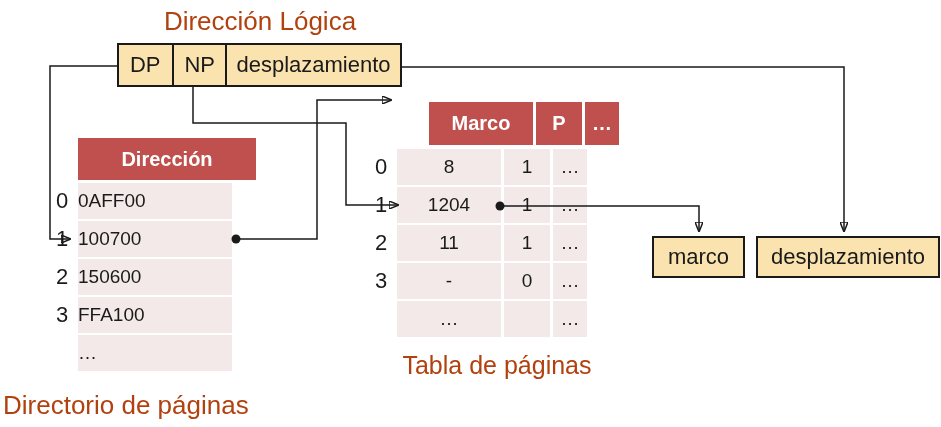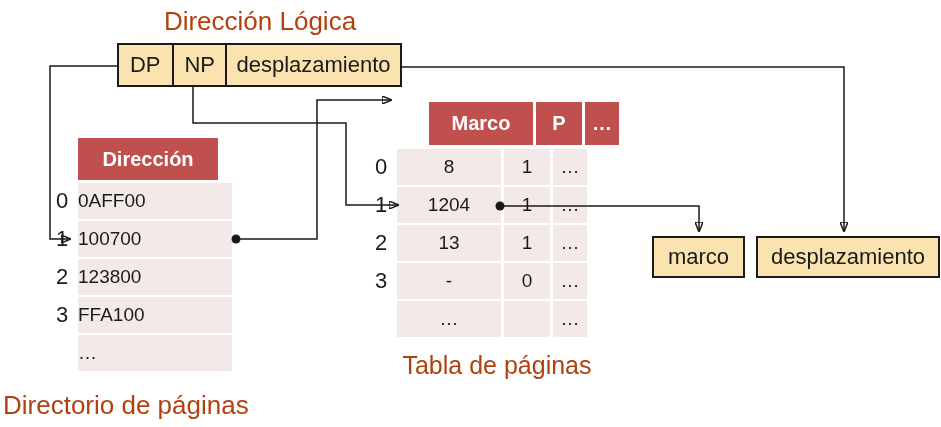--- a/index.html
+++ b/index.html
@@ -26,21 +26,21 @@
   .fieldbox{position:absolute;background:var(--box-bg);border:2px solid var(--box-border);
     text-align:center;font-size:22px;color:var(--text-color);z-index:2;}
   .dpnp{left:117px;top:43px;width:111px;height:44px;display:flex;}
   .dpnp .cell{flex:1;line-height:40px;}
   .dpnp .cell:first-child{border-right:2px solid var(--box-border);}
   .offset-top{left:225px;top:43px;width:177px;height:44px;line-height:40px;}
   .marco-box{left:652px;top:236px;width:93px;height:42px;line-height:38px;}
   .offset-bottom{left:756px;top:236px;width:184px;height:42px;line-height:38px;}
 
   .dir-table{position:absolute;left:46px;top:138px;z-index:1;}
-  .dir-header{margin-left:32px;width:140px;height:42px;background:var(--table-header-bg);
+  .dir-header{margin-left:32px;width:178px;height:42px;background:var(--table-header-bg);
     color:var(--table-header-text);font-weight:bold;font-size:20px;text-align:center;
     line-height:42px;margin-bottom:3px;}
   .trow{display:flex;height:36px;margin-bottom:2px;}
   .trow .idx{width:32px;text-align:center;font-size:22px;line-height:36px;}
   .dir-table .val{width:154px;background:var(--table-row-bg);text-align:left;
     font-size:19px;line-height:36px;}
 
   .pt-table{position:absolute;left:365px;top:102px;z-index:1;}
   .pt-header{display:flex;margin-left:32px;height:43px;margin-bottom:4px;}
   .pt-header .h{background:var(--table-header-bg);color:var(--table-header-text);
@@ -88,21 +88,21 @@
     <div class="trow">
       <span class="idx">0</span>
       <span class="val">0AFF00</span>
     </div>
     <div class="trow">
       <span class="idx">1</span>
       <span class="val">100700</span>
     </div>
     <div class="trow">
       <span class="idx">2</span>
-      <span class="val">123800</span>
+      <span class="val">150600</span>
     </div>
     <div class="trow">
       <span class="idx">3</span>
       <span class="val">FFA100</span>
     </div>
     <div class="trow">
       <span class="idx"></span>
       <span class="val">…</span>
     </div>
   </div>
@@ -122,21 +122,21 @@
       <span class="c w-dots">…</span>
     </div>
     <div class="trow">
       <span class="idx">1</span>
       <span class="c w-marco">1204</span>
       <span class="c w-p">1</span>
       <span class="c w-dots">…</span>
     </div>
     <div class="trow">
       <span class="idx">2</span>
-      <span class="c w-marco">13</span>
+      <span class="c w-marco">11</span>
       <span class="c w-p">1</span>
       <span class="c w-dots">…</span>
     </div>
     <div class="trow">
       <span class="idx">3</span>
       <span class="c w-marco">-</span>
       <span class="c w-p">0</span>
       <span class="c w-dots">…</span>
     </div>
     <div class="trow">

